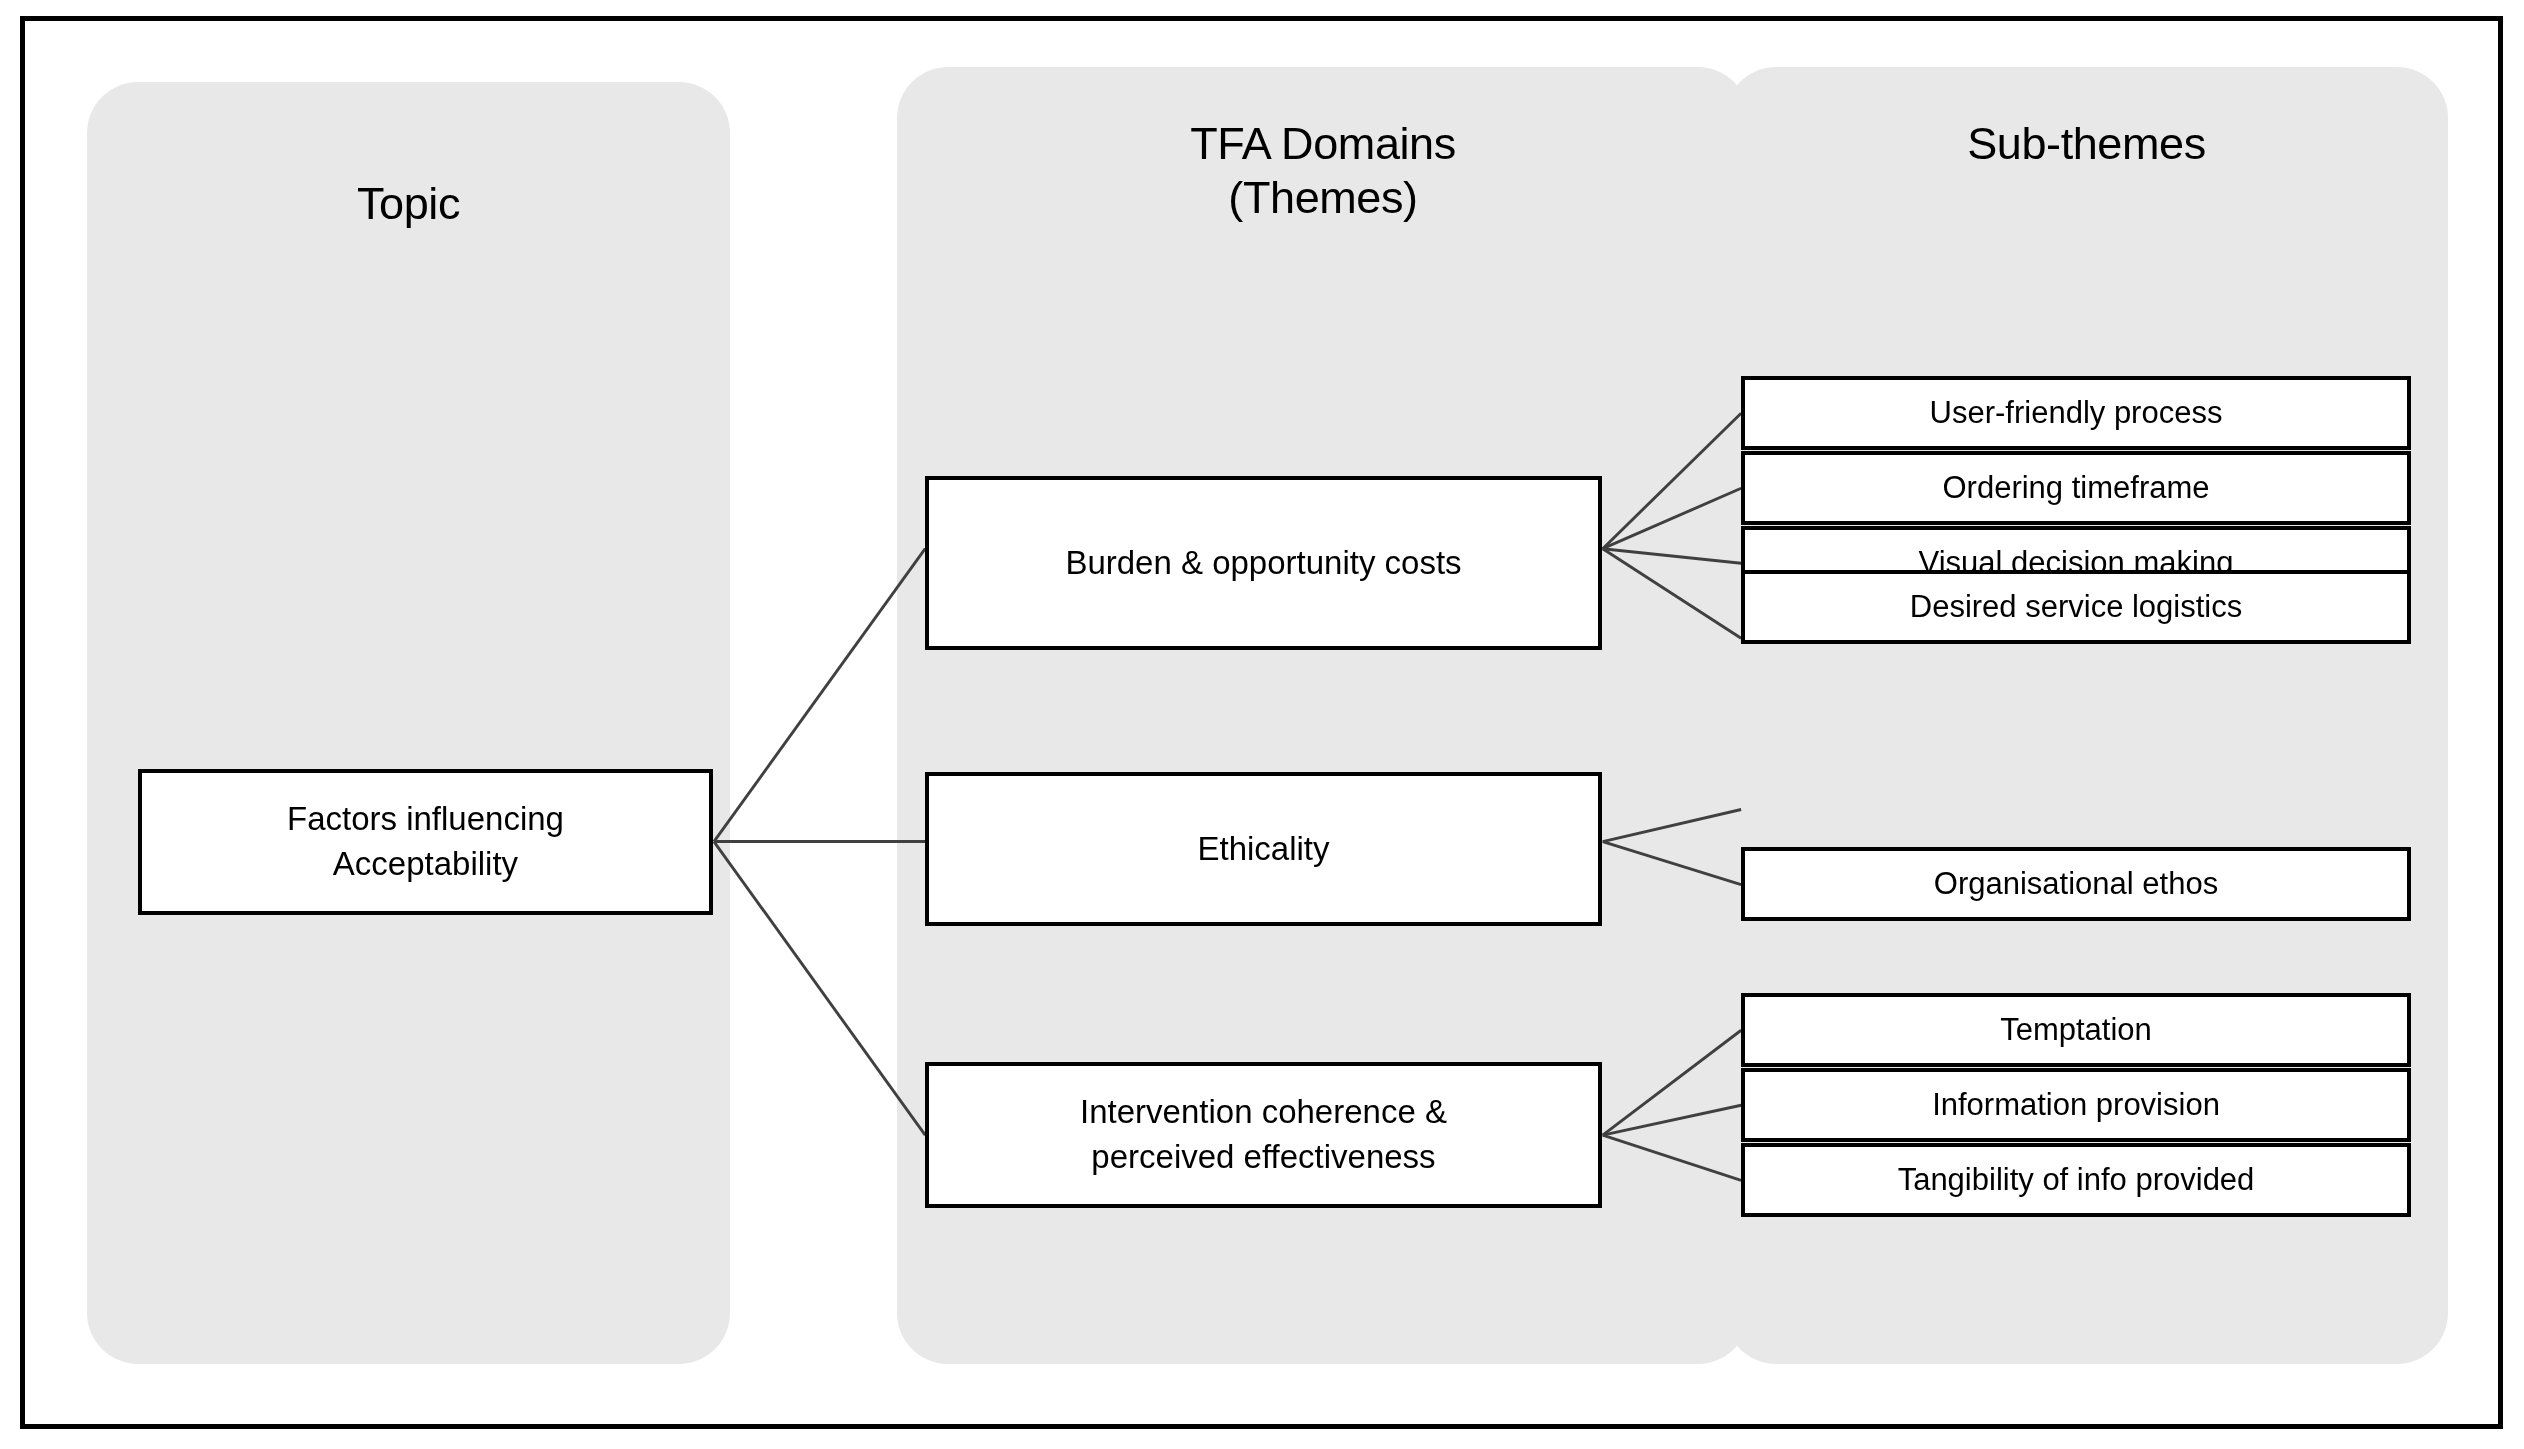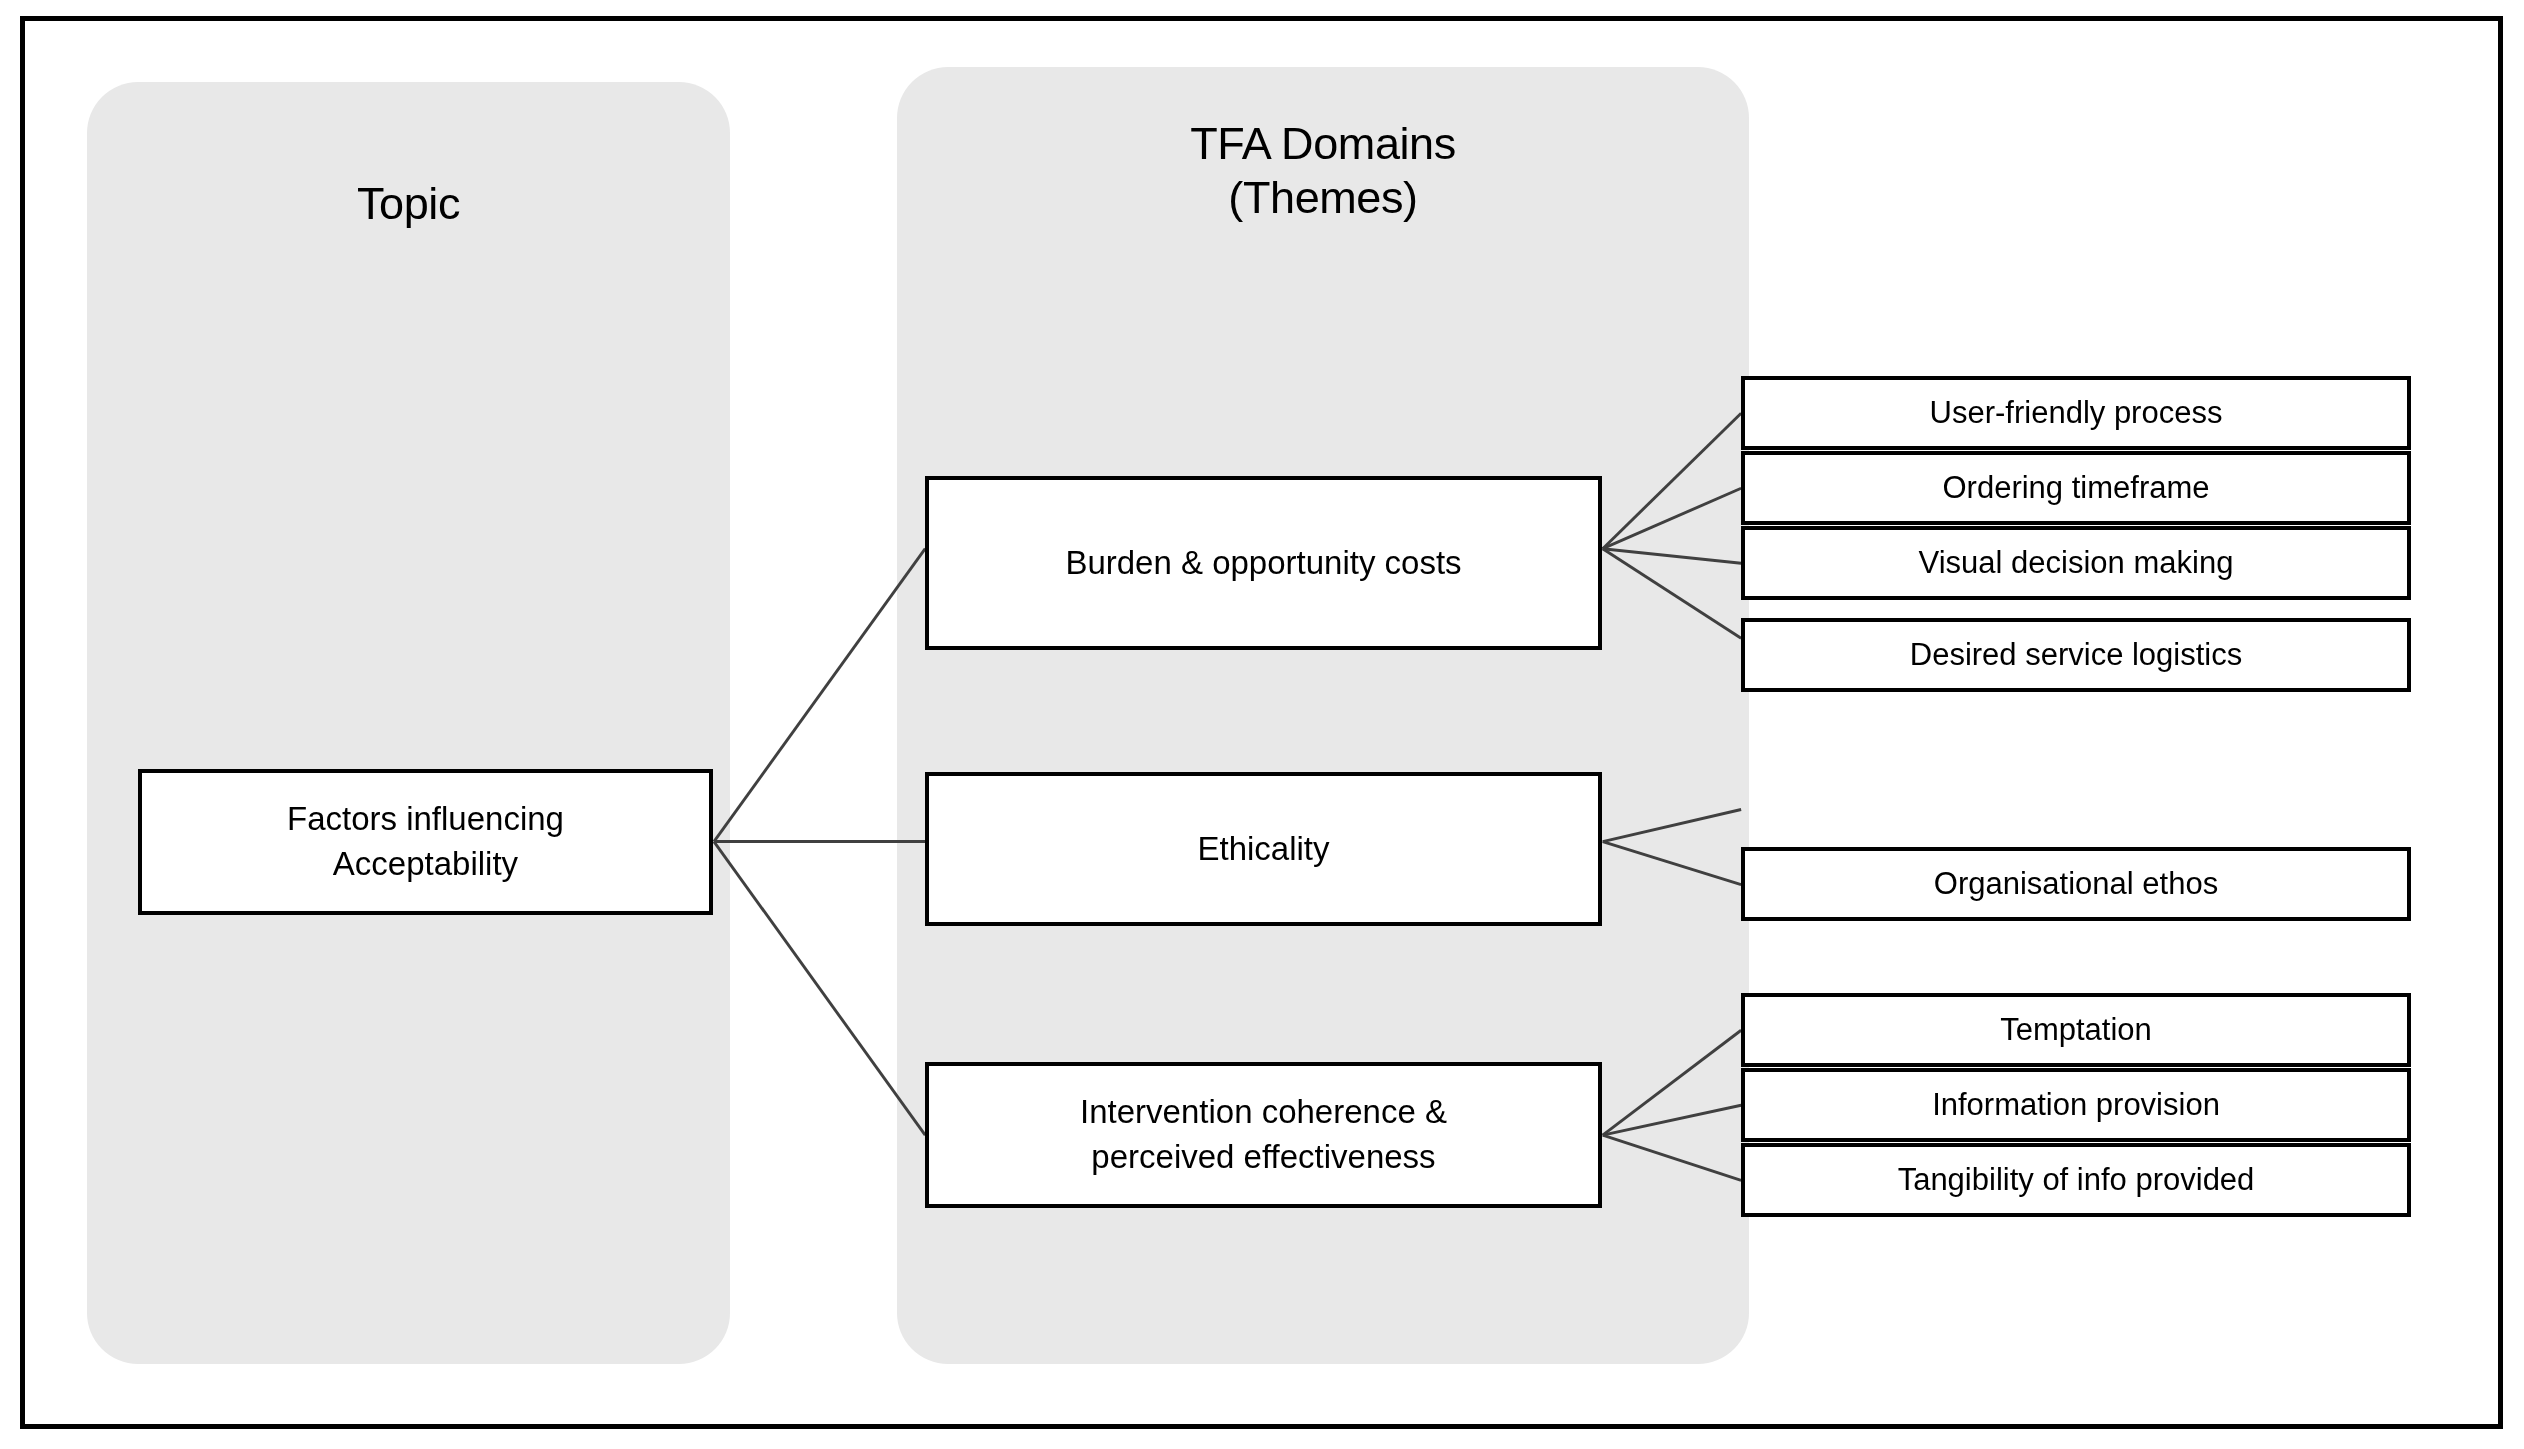--- a/index.html
+++ b/index.html
@@ -110,21 +110,21 @@
     left: 1741px;
     width: 670px;
     height: 74px;
     font-size: 31px;
     line-height: 1.25;
   }
   
   .st-1-0 { top: 376px; }
   .st-1-1 { top: 451px; }
   .st-1-2 { top: 526px; }
-  .st-1-3 { top: 618px; }
+  .st-1-3 { top: 570px; }
   
   .st-2-0 { top: 772px; }
   .st-2-1 { top: 847px; }
   
   .st-3-0 { top: 993px; }
   .st-3-1 { top: 1068px; }
   .st-3-2 { top: 1143px; }
 
   .node-text {
     display: block;
@@ -143,20 +143,23 @@
 
   <div class="column-panel panel-topic">
     <div class="column-heading heading-topic">Topic</div>
   </div>
 
   <div class="column-panel panel-themes">
     <div class="column-heading heading-themes" style="white-space: pre-line;">TFA Domains
 (Themes)</div>
   </div>
 
+  <div class="column-panel panel-subthemes">
+    <div class="column-heading heading-subthemes">Sub-themes</div>
+  </div>
 
   <svg class="connector-layer" viewBox="0 0 3466 1990" width="2525" height="1450" xmlns="http://www.w3.org/2000/svg">
     <g stroke="#404040" stroke-width="4" fill="none">
 
       <line x1="980" y1="1155" x2="1270" y2="753"></line>
       <line x1="980" y1="1155" x2="1270" y2="1155"></line>
       <line x1="980" y1="1155" x2="1270" y2="1558"></line>
 
       <line x1="2200" y1="753" x2="2390" y2="567"></line>
       <line x1="2200" y1="753" x2="2390" y2="670"></line>

